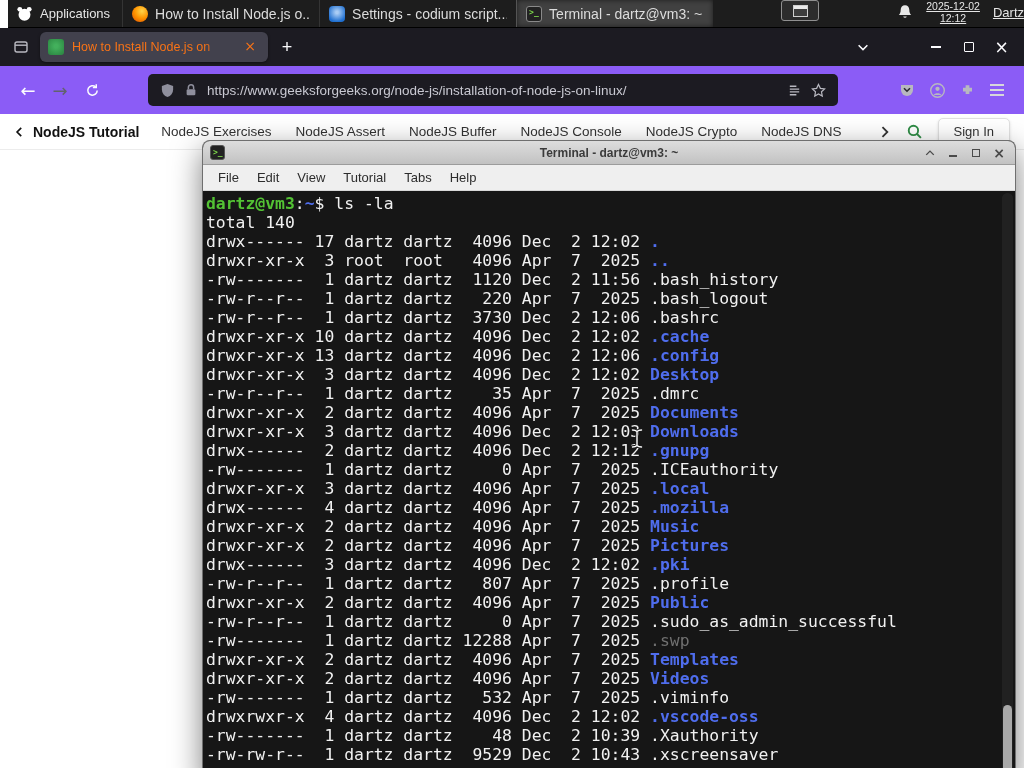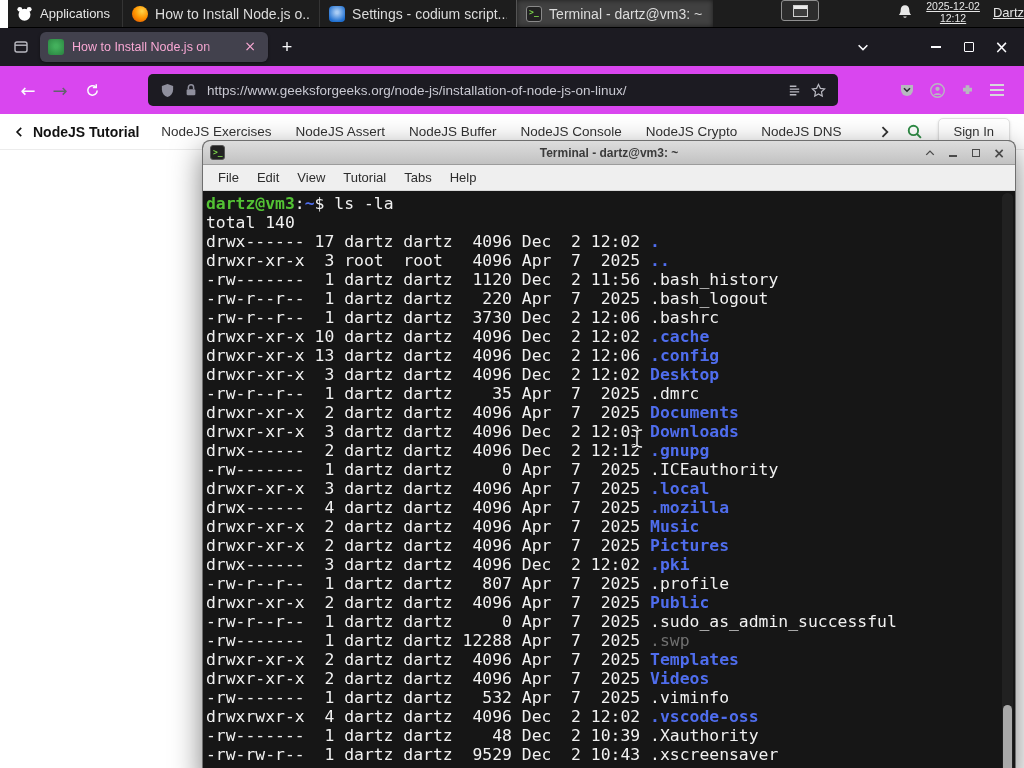--- a/index.html
+++ b/index.html
@@ -32,41 +32,41 @@
   .tray { display:flex; align-items:center; gap:13px; padding-right:8px;text-decoration:underline; }
   .bell svg { width:16px; height:16px; display:block; }
   .clock { text-align:center; font-size:10.5px; line-height:12px; }
   .user { font-size:13px; }
 
   
   #browser { position:absolute; top:28px; left:0; width:1024px; height:740px; background:#fff; z-index:1; }
   .tabbar { height:38px; background:#1c1b22; display:flex; align-items:center; padding:0 6px; }
   .ffview { width:30px; height:30px; display:flex; align-items:center; justify-content:center; border-radius:4px; }
   .tab { width:228px; height:30px; background:#42414d; border-radius:6px; display:flex; align-items:center;
-         gap:8px; padding:8px 8px; margin-left:4px; color:#f9a8d4; font-size:12.5px;
+         gap:8px; padding:8px 8px; margin-left:4px; color:#f97316; font-size:12.5px;
          box-shadow:0 1px 3px rgba(0,0,0,.45); }
   .favicon { width:16px; height:16px; border-radius:3px; flex:none;
              background:radial-gradient(circle at 50% 45%, #43b05c 15%, #2f8d46 80%); }
   .tab-title { flex:1; white-space:nowrap; overflow:hidden;
                -webkit-mask-image:linear-gradient(90deg,#000 82%,transparent);
                mask-image:linear-gradient(90deg,#000 82%,transparent); }
   .tab-close { width:20px; height:20px; border-radius:4px; text-align:center; line-height:19px;
                font-size:14px; font-family:"DejaVu Sans", sans-serif; }
   .tab-close::before { content:"\00D7"; }
   .newtab { width:30px; height:30px; margin-left:4px; color:#fbfbfe; font-size:18px;
             display:flex; align-items:center; justify-content:center; border-radius:4px; }
   .tab-spacer { flex:1; }
   .winctl { width:33px; height:38px; display:flex; align-items:center; justify-content:center; color:#fbfbfe; }
   .alltabs { margin-right:40px; }
   .glyph-min { width:10px; border-bottom:2px solid #fbfbfe; height:2px; }
   .glyph-max { width:10px; height:10px; border:1.7px solid #fbfbfe; border-radius:1px; }
   .glyph-close { font-size:17px; font-family:"DejaVu Sans", sans-serif; }
   .glyph-close::before { content:"\00D7"; }
 
-  .navbar { height:48px; background:#d946ef; display:flex; align-items:center; padding:0 12px; }
+  .navbar { height:48px; background:#8b5cf6; display:flex; align-items:center; padding:0 12px; }
   .nav-btn { width:32px; height:32px; border-radius:4px; display:flex; align-items:center;
              justify-content:center; color:#fbfbfe; font-size:18px; font-family:"DejaVu Sans", sans-serif; flex:none; }
   .nav-btn.disabled { color:#62626d; }
   .arr-back::before { content:"\2190"; }
   .arr-fwd::before { content:"\2192"; }
   .urlbar { flex:1; height:32px; margin:0 54px 0 40px; background:#1c1b22; border-radius:5px;
             display:flex; align-items:center; gap:9px; padding:0 12px; }
   .urlbar svg { flex:none; display:block; }
   .url-text { flex:1; color:#c9c9d2; font-size:13.5px; white-space:nowrap; overflow:hidden; }
   .tool-btn { width:30px; height:30px; display:flex; align-items:center; justify-content:center;

